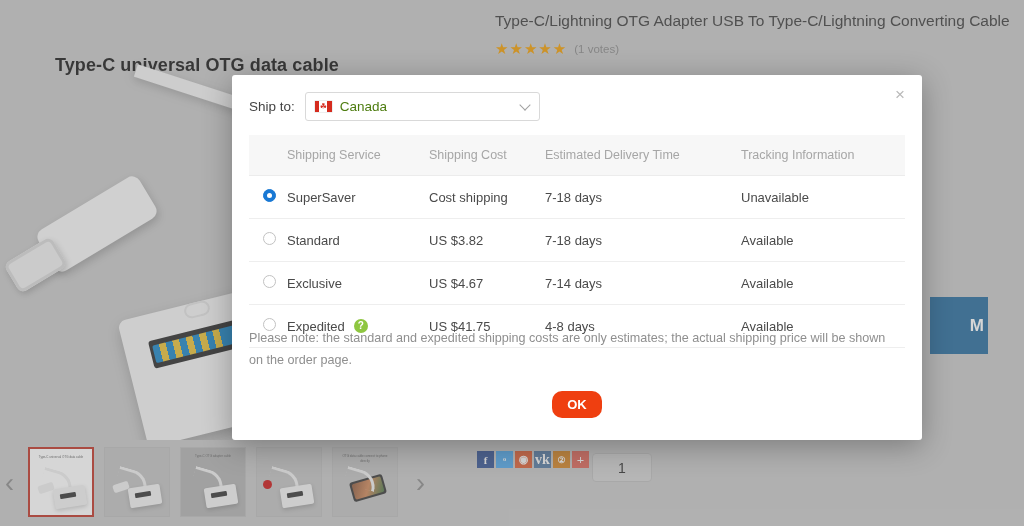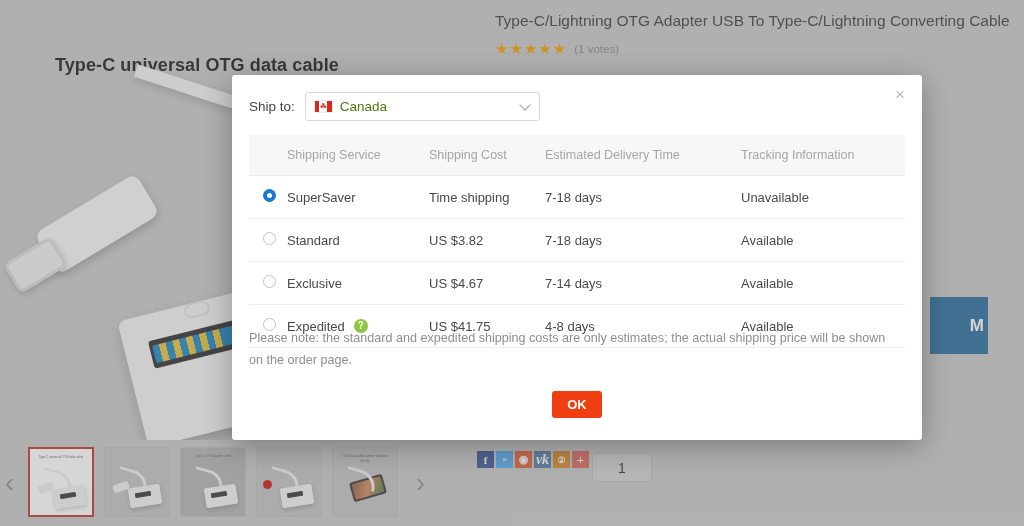--- a/index.html
+++ b/index.html
@@ -172,21 +172,21 @@
   }
   .soc {
     width: 17px; height: 17px; margin-right: 2px;
     display: flex; align-items: center; justify-content: center;
     color: #fff; font-size: 11px; font-weight: bold;
     font-family: "Liberation Serif", serif;
   }
   .soc.fb { background: #3b5998; }
   .soc.tw { background: #55acee; }
   .soc.rd { background: #e0633a; }
-  .soc.vk { background: #5a7fa6; font-size: 14px; font-style: italic; }
+  .soc.vk { background: #5a7fa6; font-size: 14px; }
   .soc.ok { background: #d7892a; font-size: 9px; }
   .soc.pl { background: #e06b5e; font-size: 13px; }
   .qty-box {
     position: absolute; left: 592px; top: 453px;
     width: 60px; height: 29px;
     border: 1px solid #bdbdbd; border-radius: 4px;
     background: #d2d2d2;
     display: flex; align-items: center; justify-content: center;
     font-size: 14px; color: #333;
   }
@@ -302,21 +302,21 @@
   .note {
     position: absolute; left: 17px; top: 252px; width: 650px;
     font-size: 12.6px; color: #8f8f8f; line-height: 1.75;
   }
   .ok-btn {
     position: absolute; left: 50%; top: 316px;
     transform: translateX(-50%);
     width: 50px; height: 27px;
     background: #ef3f10; color: #fff;
     font-size: 13px; font-weight: bold;
-    border: none; border-radius: 3px; cursor: pointer;
+    border: none; border-radius: 10px; cursor: pointer;
     font-family: "Liberation Sans", sans-serif;
   }
 </style>
 </head>
 <body>
 
 <div id="page">
 
   <div class="product-photo">
     <div class="photo-caption">Type-C universal OTG data cable</div>
@@ -421,21 +421,21 @@
     <tbody>
       <tr>
         <td class="col-radio">
           <span class="radio on"></span>
         </td>
         <td class="col-svc">
           <div class="svc-cell">
             <span>SuperSaver</span>
           </div>
         </td>
-        <td class="col-cost cost">Time shipping</td>
+        <td class="col-cost cost">Cost shipping</td>
         <td class="col-time">7-18 days</td>
         <td class="col-track">Unavailable</td>
       </tr>
       <tr>
         <td class="col-radio">
           <span class="radio"></span>
         </td>
         <td class="col-svc">
           <div class="svc-cell">
             <span>Standard</span>

